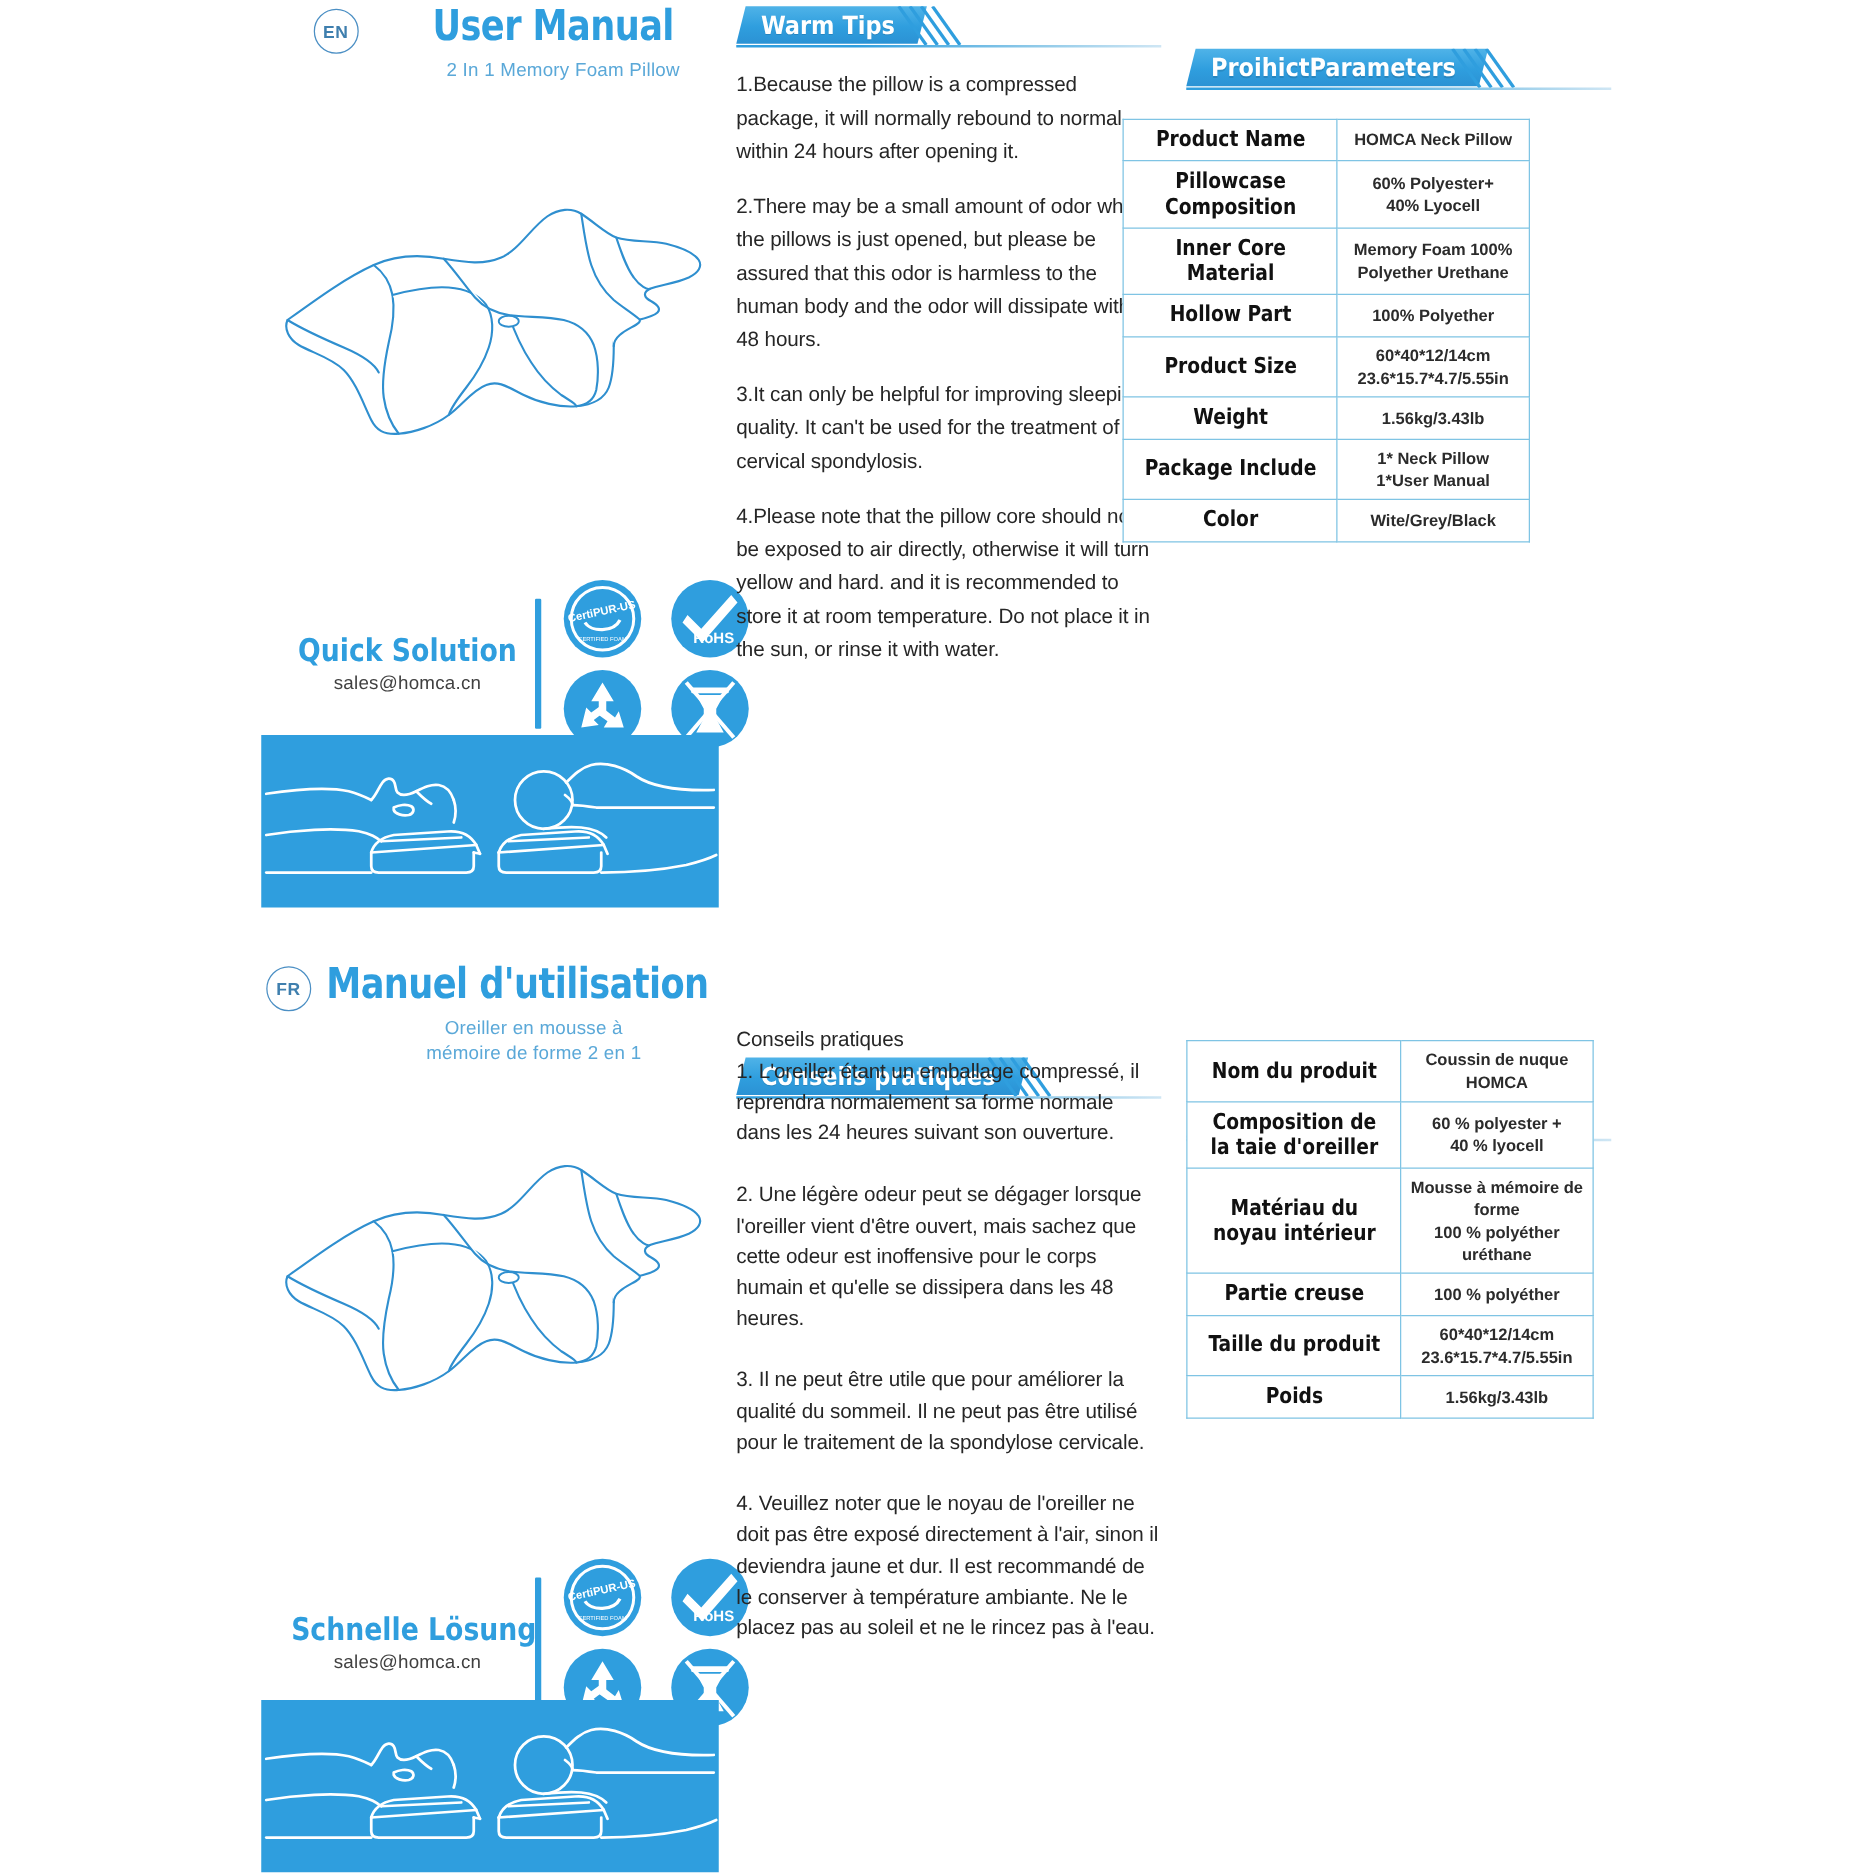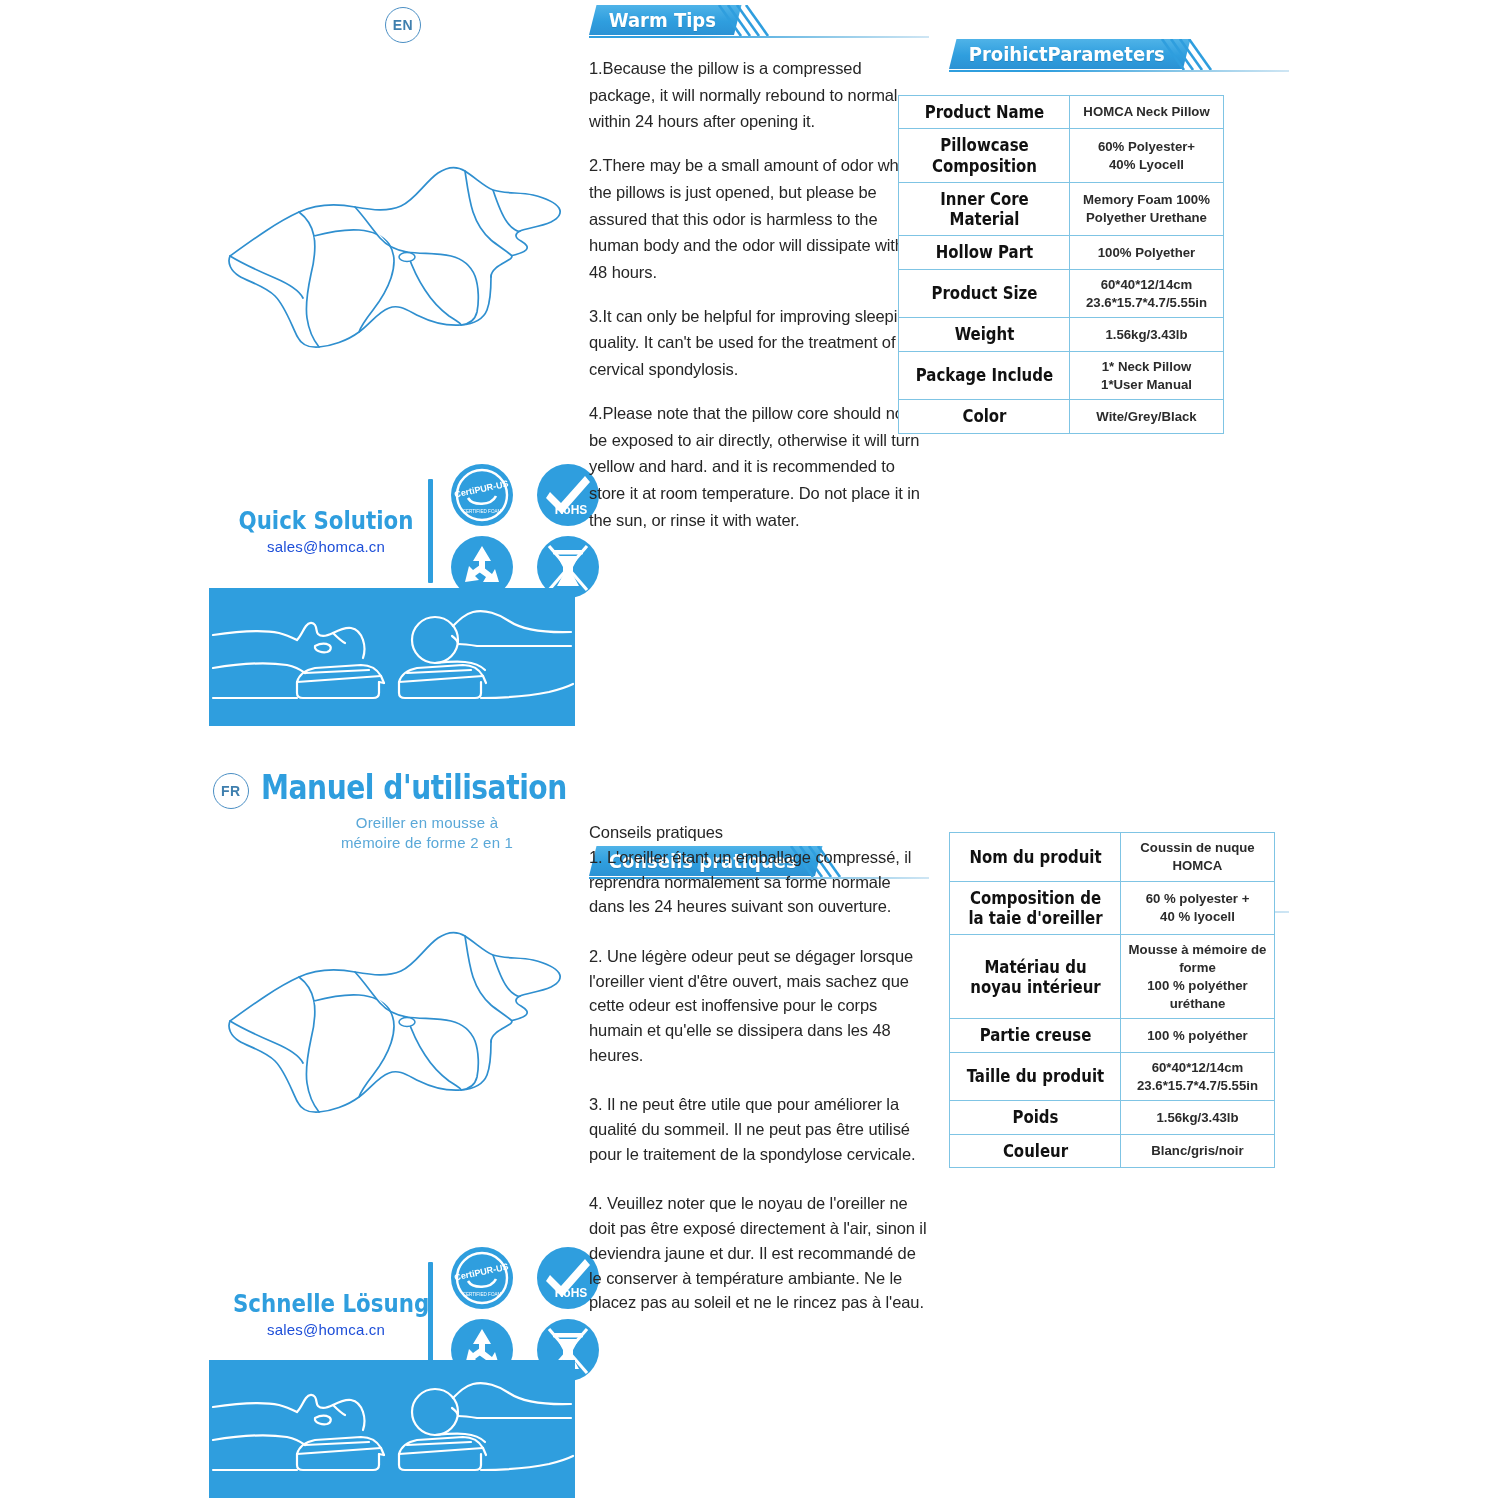--- a/index.html
+++ b/index.html
@@ -84,39 +84,43 @@
   td.v{font-size:13.2px;color:#2b2b2b;line-height:1.35;white-space:pre-line;font-weight:bold;}
 
   
   .quick{display:flex;align-items:center;}
   .quick-left{width:196px;text-align:center;}
   .quick-title{
     font-family:"DejaVu Sans Condensed","Liberation Sans",sans-serif;
     font-weight:bold;font-size:25px;color:#2f9ede;line-height:1;
     transform:scaleX(.95);white-space:nowrap;
   }
-  .quick-mail{margin-top:5px;font-size:15px;color:#1d4ed8;letter-spacing:.2px;}
+  .quick-mail{margin-top:5px;font-size:15px;color:#404040;letter-spacing:.2px;}
   .quick-div{width:5px;height:104px;background:#2f9ede;margin:0 16px 0 4px;border-radius:1px;}
   .badges{display:grid;grid-template-columns:72px 72px;grid-gap:6px 14px;}
   .badge{width:66px;height:66px;}
 
   
   .panel{background:#2f9ede;}
 
   
   .pillow{display:block;}
 </style>
 </head>
 <body>
 
 <div class="page">
 
   <div class="section lang-title-wrap" style="left:238px;top:4px;width:330px;gap:47px;">
     <div class="lang-badge">
       <span>EN</span>
+    </div>
+    <div class="lang-head">
+      <div class="lang-name">User Manual</div>
+      <div class="lang-sub">2 In 1 Memory Foam Pillow</div>
     </div>
   </div>
 
   <div class="section" style="left:215px;top:160px;width:360px;height:225px;">
     <svg class="pillow" width="360" height="225" viewBox="0 0 360 225" fill="none">
       <g stroke="#2f8fcf" stroke-width="1.7" fill="#ffffff" stroke-linejoin="round" stroke-linecap="round">
         <path d="M15 96 C40 78 62 62 84 52 C104 43 124 44 140 47 C158 50 172 52 186 46
                  C200 40 210 22 223 13 C232 7 242 6 250 11 C262 19 270 27 278 30
                  C290 34 305 32 318 35 C330 38 340 42 344 48 C347 53 344 58 336 62
                  C325 67 312 68 305 71 C299 74 300 78 306 81 C311 84 314 87 311 90
@@ -499,21 +503,17 @@
           </tr>
           <tr>
             <td class="k" style="white-space: pre-line;">Taille du produit</td>
             <td class="v">60*40*12/14cm
 23.6*15.7*4.7/5.55in</td>
           </tr>
           <tr>
             <td class="k" style="white-space: pre-line;">Poids</td>
             <td class="v">1.56kg/3.43lb</td>
           </tr>
-          <tr>
-            <td class="k" style="white-space: pre-line;">Couleur</td>
-            <td class="v">Blanc/gris/noir</td>
-          </tr>
         </tbody>
     </table>
   </div>
 
 </div>
 
 </body></html>

